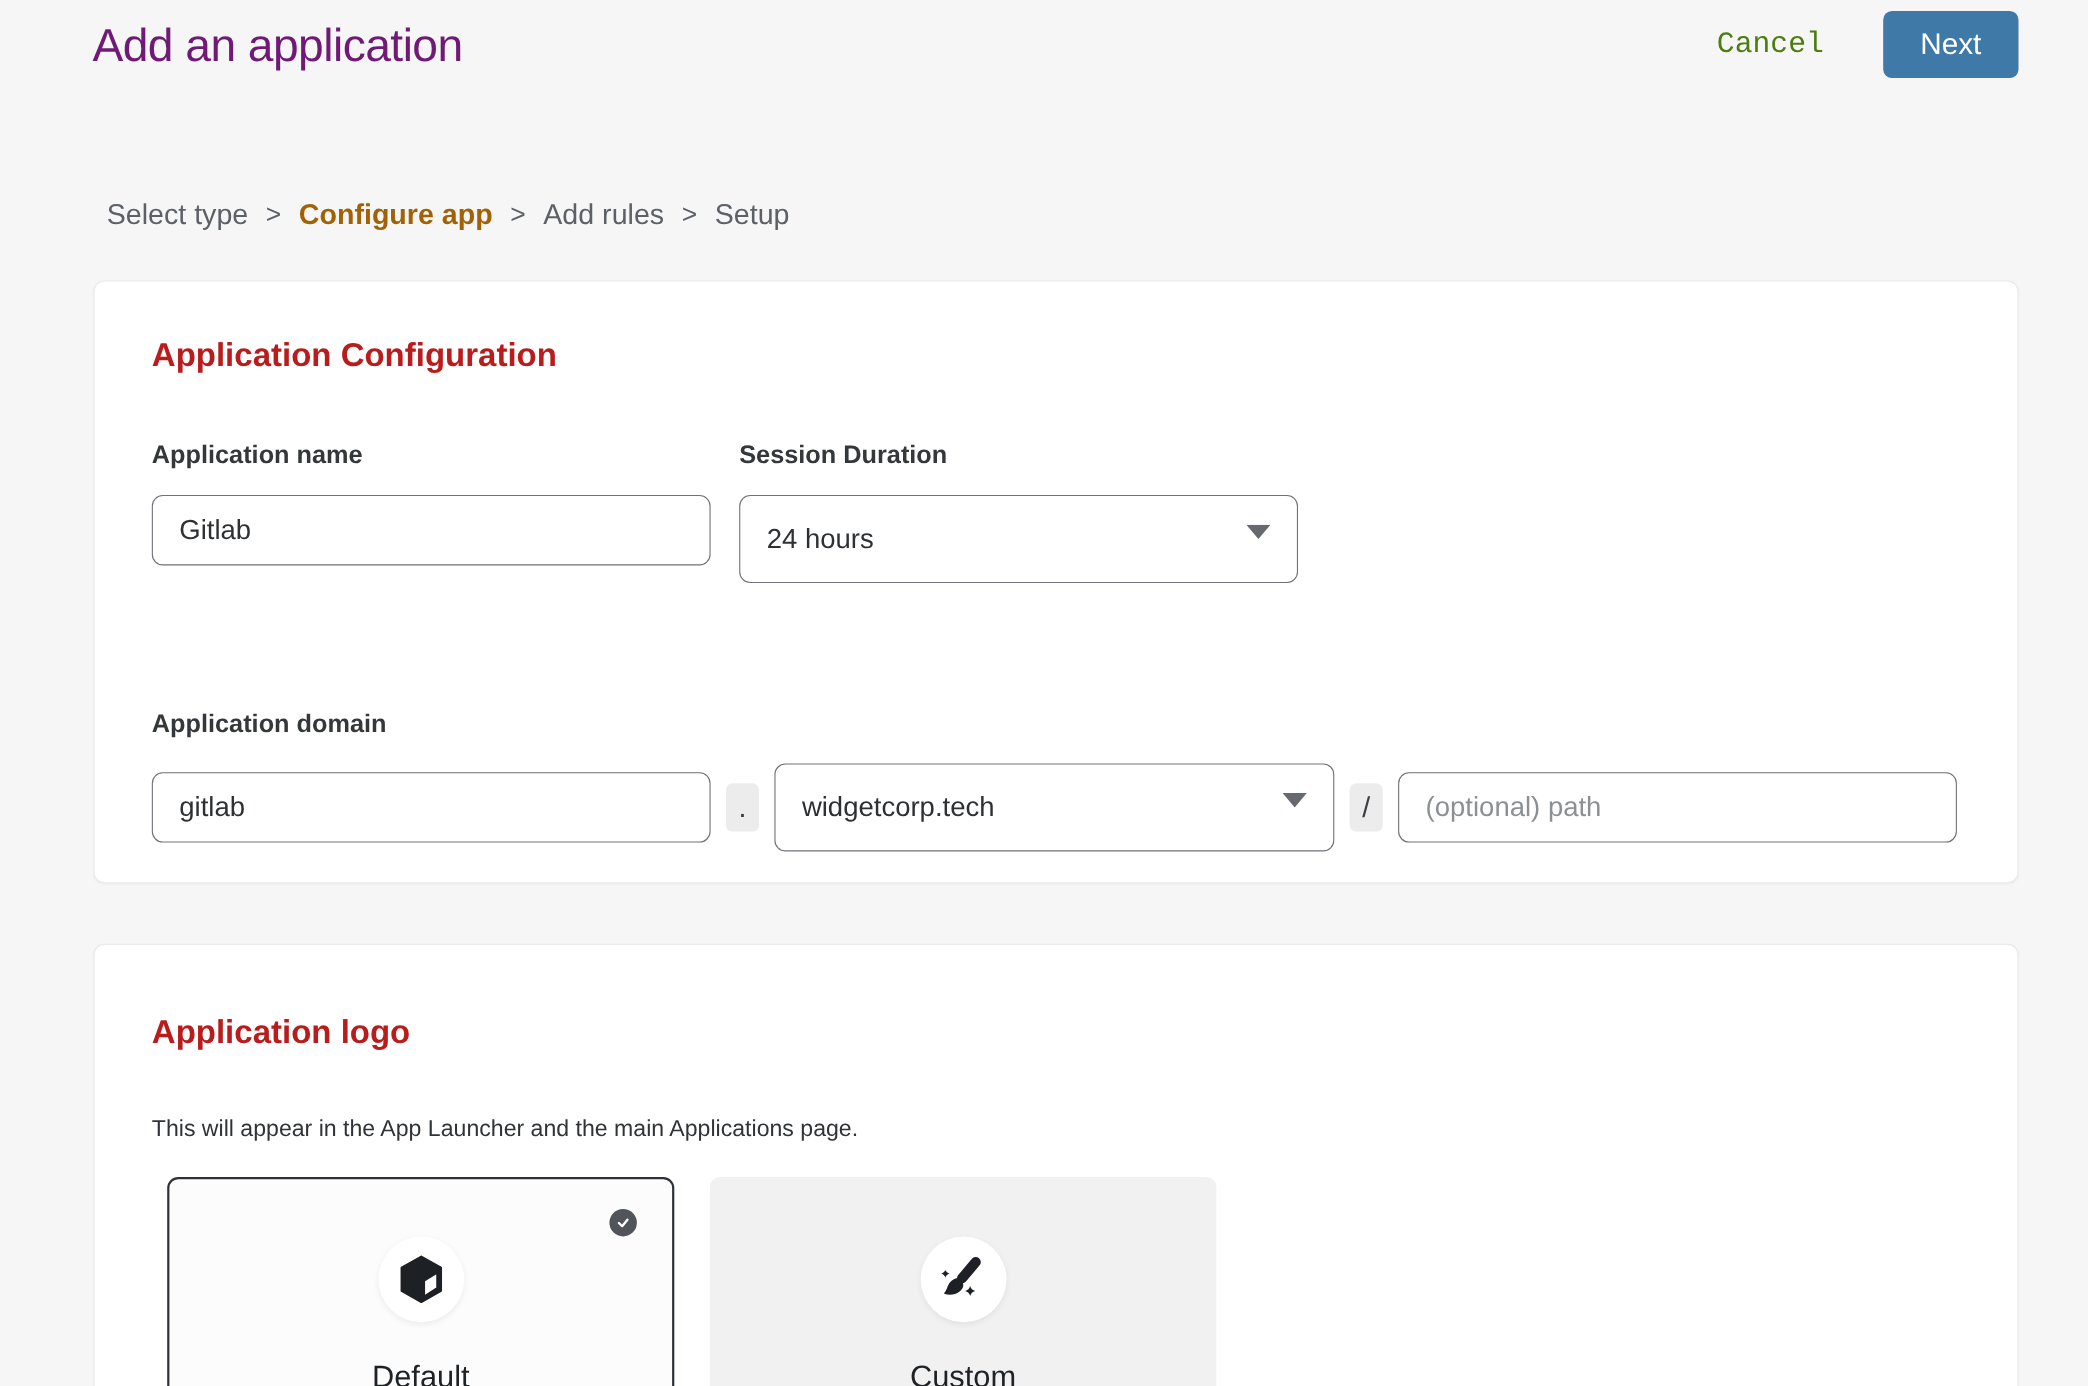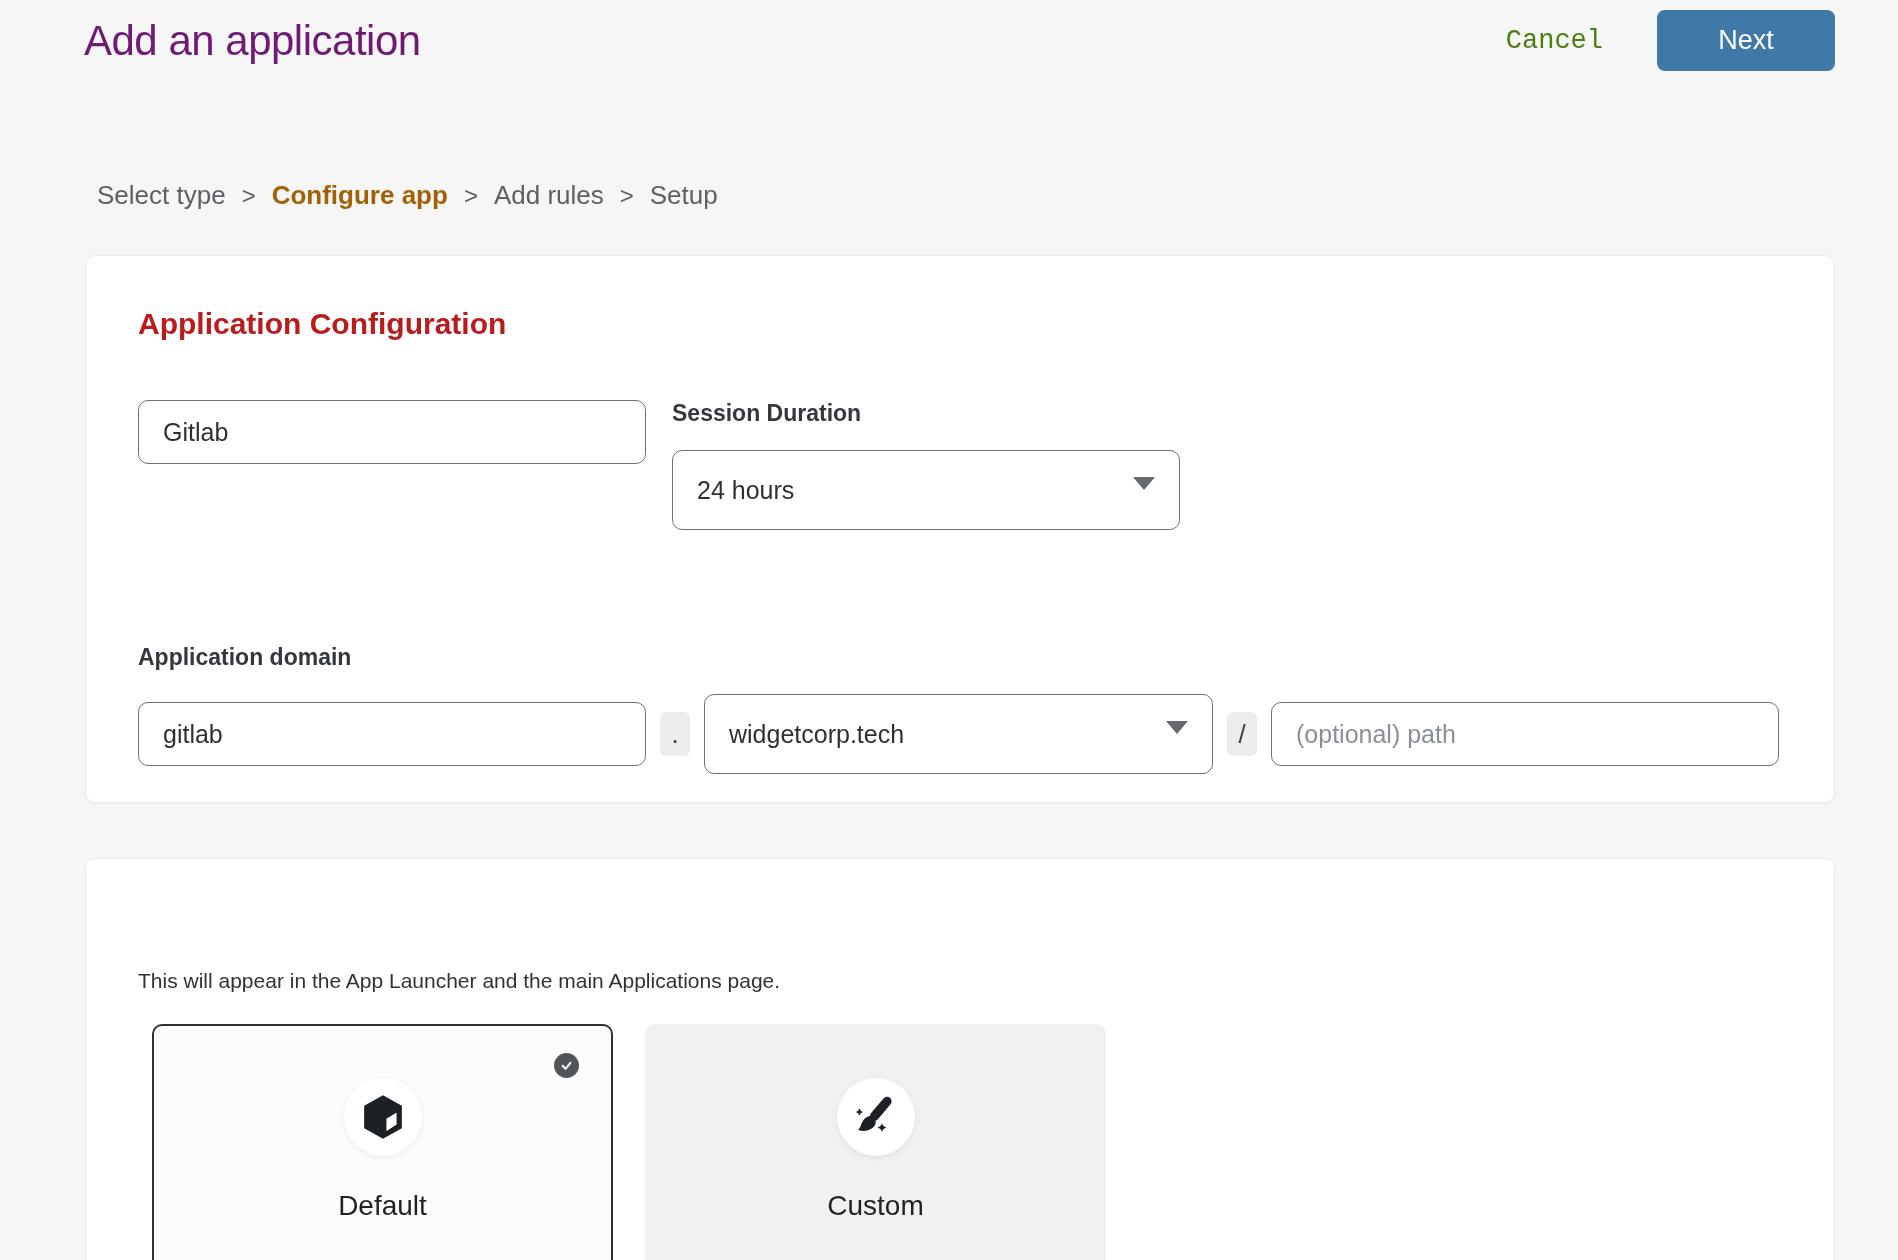--- a/index.html
+++ b/index.html
@@ -21,21 +21,21 @@
   .page-title {
     font-size: 42px; font-weight: 400; color: #701a75;
     letter-spacing: -0.5px; line-height: 60px;
   }
   .header-actions { display: flex; align-items: center; gap: 48px; }
   .cancel-link {
     font-size: 27px; color: #4d7c0f; cursor: pointer; background: none; border: none;
     font-family: Liberation Mono, monospace;
   }
   .next-button {
-    width: 178px; height: 61px; background: #3e79a8; color: #ffffff;
+    width: 123px; height: 61px; background: #3e79a8; color: #ffffff;
     border: none; border-radius: 8px; font-size: 27px; cursor: pointer;
     font-family: "Liberation Sans", sans-serif;
   }
 
   
   .breadcrumb {
     position: absolute; left: 97px; top: 180px;
     display: flex; align-items: center; gap: 16px;
     font-size: 26px; color: #5d6167;
   }
@@ -124,20 +124,21 @@
   <span class="crumb">Add rules</span>
   <span class="crumb-sep">&gt;</span>
   <span class="crumb">Setup</span>
 </div>
 
 <div class="card card-config">
   <h2 class="card-title">Application Configuration</h2>
 
   <div class="fields-row">
     <div class="field">
+      <label class="field-label">Application name</label>
       <input class="text-input" type="text" value="Gitlab" style="">
     </div>
     <div class="field">
       <label class="field-label">Session Duration</label>
       <div class="select-box">
         <span>24 hours</span>
         <svg class="select-caret" width="22" height="13" viewBox="0 0 22 13">
           <polygon points="0,0 22,0 11,13" fill="#66696d"></polygon>
         </svg>
       </div>
@@ -155,20 +156,21 @@
           <polygon points="0,0 22,0 11,13" fill="#66696d"></polygon>
         </svg>
       </div>
       <span class="sep-chip">/</span>
       <input class="text-input" type="text" placeholder="(optional) path" style="">
     </div>
   </div>
 </div>
 
 <div class="card card-logo">
+  <h2 class="card-title">Application logo</h2>
   <p class="card-description">This will appear in the App Launcher and the main Applications page.</p>
 
   <div class="tiles-row">
 
     <div class="logo-tile selected">
       <div class="check-badge">
         <svg width="15" height="15" viewBox="0 0 25 25">
           <path d="M6 13 L11 18 L19 8" stroke="#ffffff" stroke-width="3.5" fill="none" stroke-linecap="round" stroke-linejoin="round"></path>
         </svg>
       </div>

